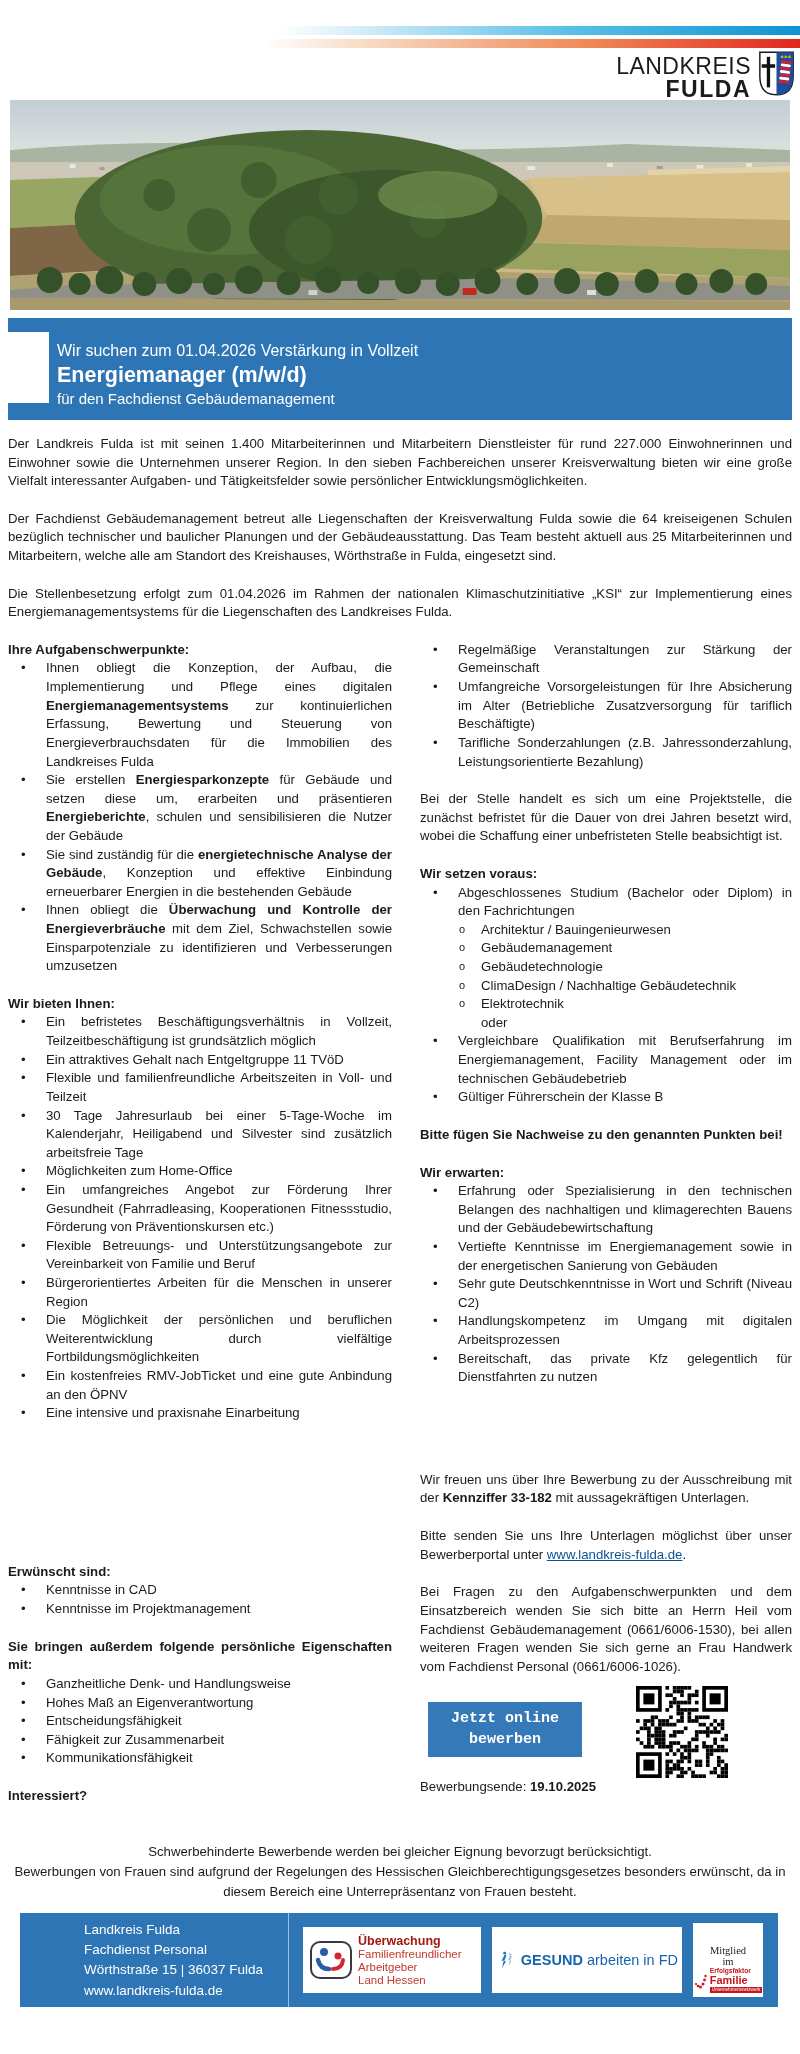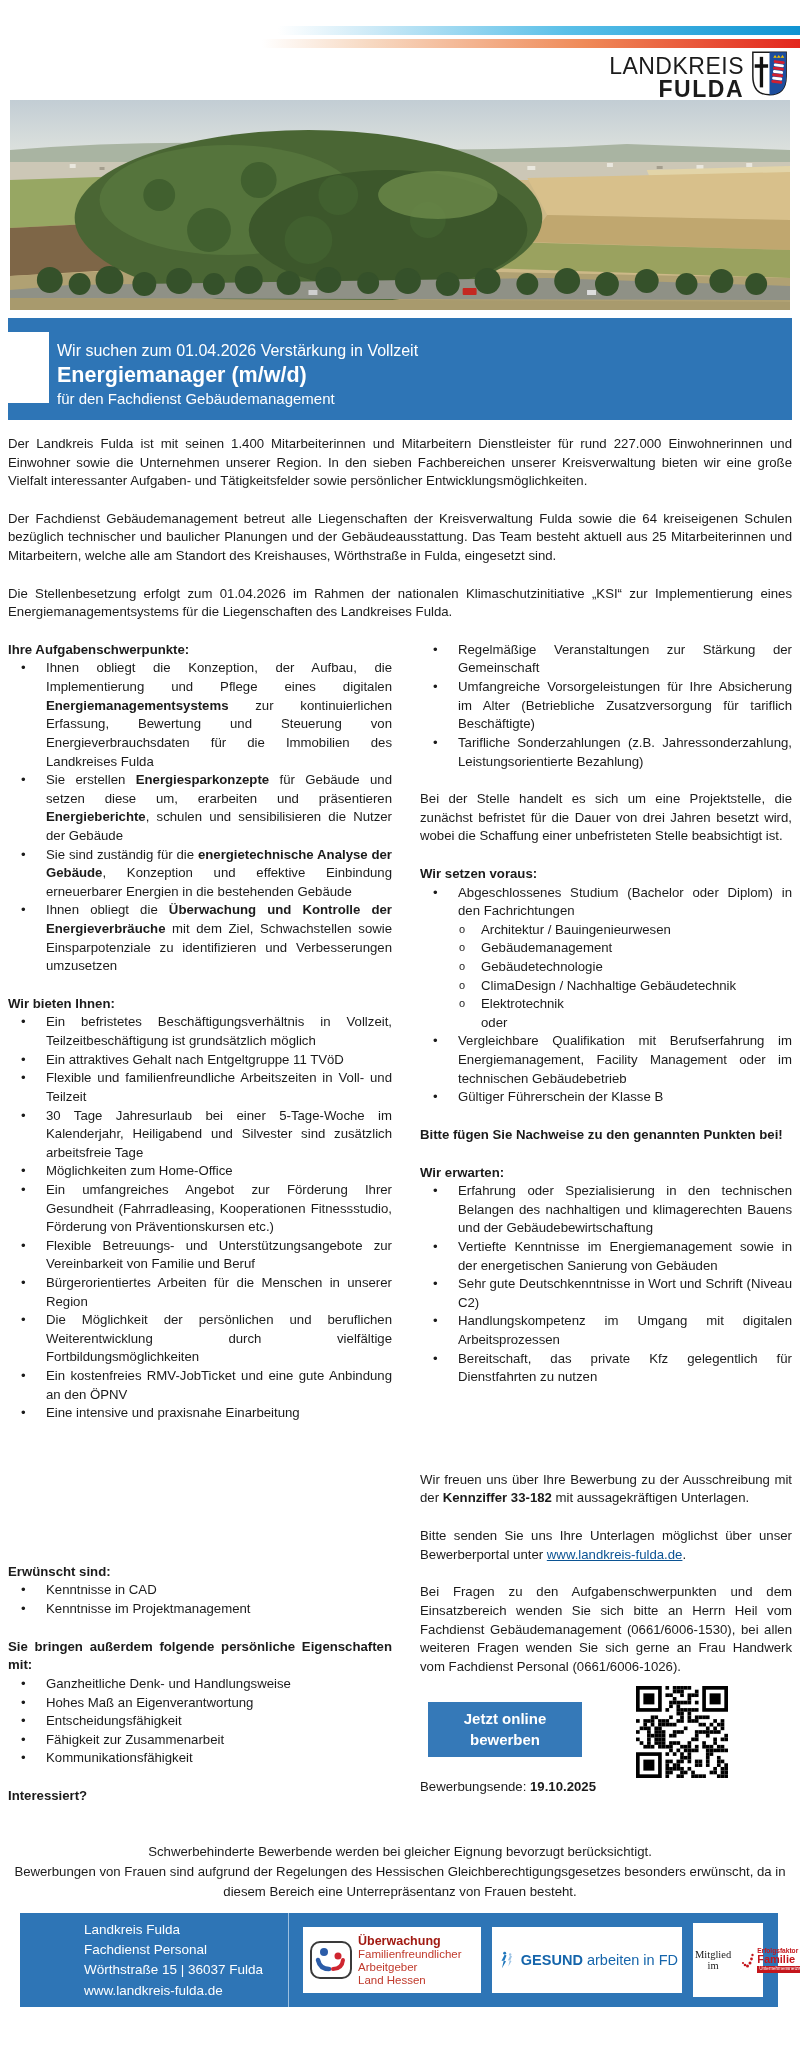--- a/index.html
+++ b/index.html
@@ -7,21 +7,21 @@
   }
   *{box-sizing:border-box}
   body{margin:0;background:#fff;font-family:"Liberation Sans",sans-serif;color:var(--ink)}
   .page{width:800px;height:2054px;overflow:hidden;position:relative;background:#fff;margin:0 auto}
 
   
   .top{position:relative;height:100px}
   .stripe{position:absolute;right:0;height:9px}
   .stripe-blue{top:26px;left:278px;background:linear-gradient(90deg,#ffffff 0%,#cdeaf7 18%,#5bc0e8 55%,#0f93d2 100%)}
   .stripe-red{top:39px;left:262px;background:linear-gradient(90deg,#ffffff 0%,#f7d9c2 20%,#ef8a58 60%,#e3261d 100%)}
-  .brand{position:absolute;top:50px;right:12px;display:flex;gap:7px;align-items:flex-start}
+  .brand{position:absolute;top:50px;right:5px;display:flex;gap:7px;align-items:flex-start}
   .brand-text{text-align:right;line-height:1.02;padding-top:5px}
   .b1{font-size:23px;letter-spacing:.5px}
   .b2{font-size:23px;font-weight:700;letter-spacing:1.5px}
   .shield{width:37px;height:47px}
 
   
   .photo{margin:0 10px;height:210px}
   .photo svg{display:block;width:100%;height:100%}
 
   
@@ -53,37 +53,37 @@
   .note{font-weight:700;margin-top:19px;text-align:justify}
   .b{font-weight:700}
   .link{color:var(--link);text-decoration:underline;cursor:pointer}
 
   .lower{margin-top:48px}
   .lower .col-l{padding-top:92px}
   .interested{}
 
   .apply-row{display:flex;align-items:flex-start;margin:26px 0 0 8px}
   .apply-btn{width:154px;min-height:52px;background:var(--btn);border:none;color:#fff;
-    font-family:Liberation Sans, sans-serif;font-weight:700;font-size:15px;line-height:1.35;padding:7px 10px;cursor:pointer}
+    font-family:Liberation Mono, monospace;font-weight:700;font-size:15px;line-height:1.35;padding:7px 10px;cursor:pointer}
   .qr{width:92px;height:92px;margin-left:54px;margin-top:-16px;background:#fff}
   .deadline{margin:22px 0 0 8px;text-align:left}
 
   .disclaimer{margin-top:26px;text-align:center;font-size:13.2px;line-height:1.5}
 
   
   .footer{margin:12px 22px 0 20px;background:var(--blue);height:94px;display:flex;align-items:center;color:#fff}
   .addr{width:268px;padding-left:64px;font-size:13.5px;line-height:1.5}
   .badges{flex:1;height:100%;border-left:1px solid #9dc0e0;display:flex;align-items:center;padding-left:14px;gap:11px}
   .card{background:#fff;display:flex;align-items:center}
   .card1{width:178px;height:66px;padding:4px 6px;gap:5px}
   .g-text{line-height:1.12;font-size:11.5px;color:#c0392b}
   .g-title{font-weight:700;font-size:12.5px;color:#a11a12}
   .card2{width:190px;height:66px;padding:19px 4px;gap:2px}
   .ges-text{color:#1565ab;font-size:14.5px;white-space:nowrap}
-  .card3{width:70px;height:74px;flex-direction:row;justify-content:space-between;padding:4px 2px;gap:10px}
+  .card3{width:70px;height:74px;flex-direction:column;justify-content:flex-end;padding:4px 2px;gap:1px}
   .m1{font-family:"Liberation Serif",serif;font-size:10.5px;color:#222;line-height:1.05;text-align:center}
   .ef-row{display:flex;align-items:center;gap:2px}
   .ef-col{line-height:1;text-align:left}
   .ef1{font-size:6.6px;color:#c4161c;font-weight:700}
   .ef2{font-size:11px;color:#c4161c;font-weight:800}
   .ef3{font-size:4.6px;background:#c4161c;color:#fff;padding:1px 2px;margin-top:1px;text-align:center}
 </style>
 </head>
 <body>
 

